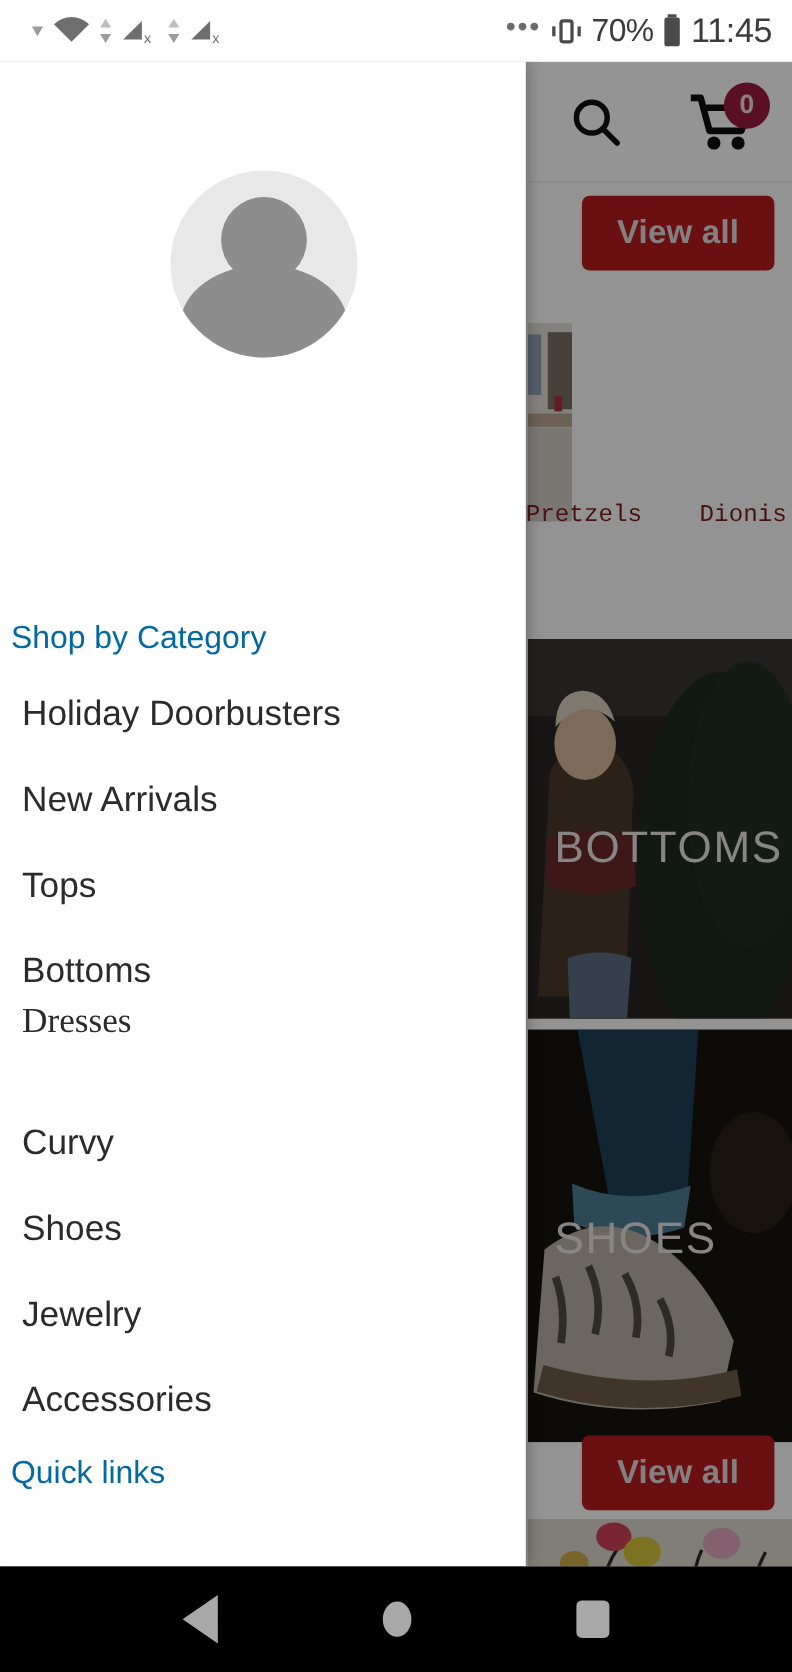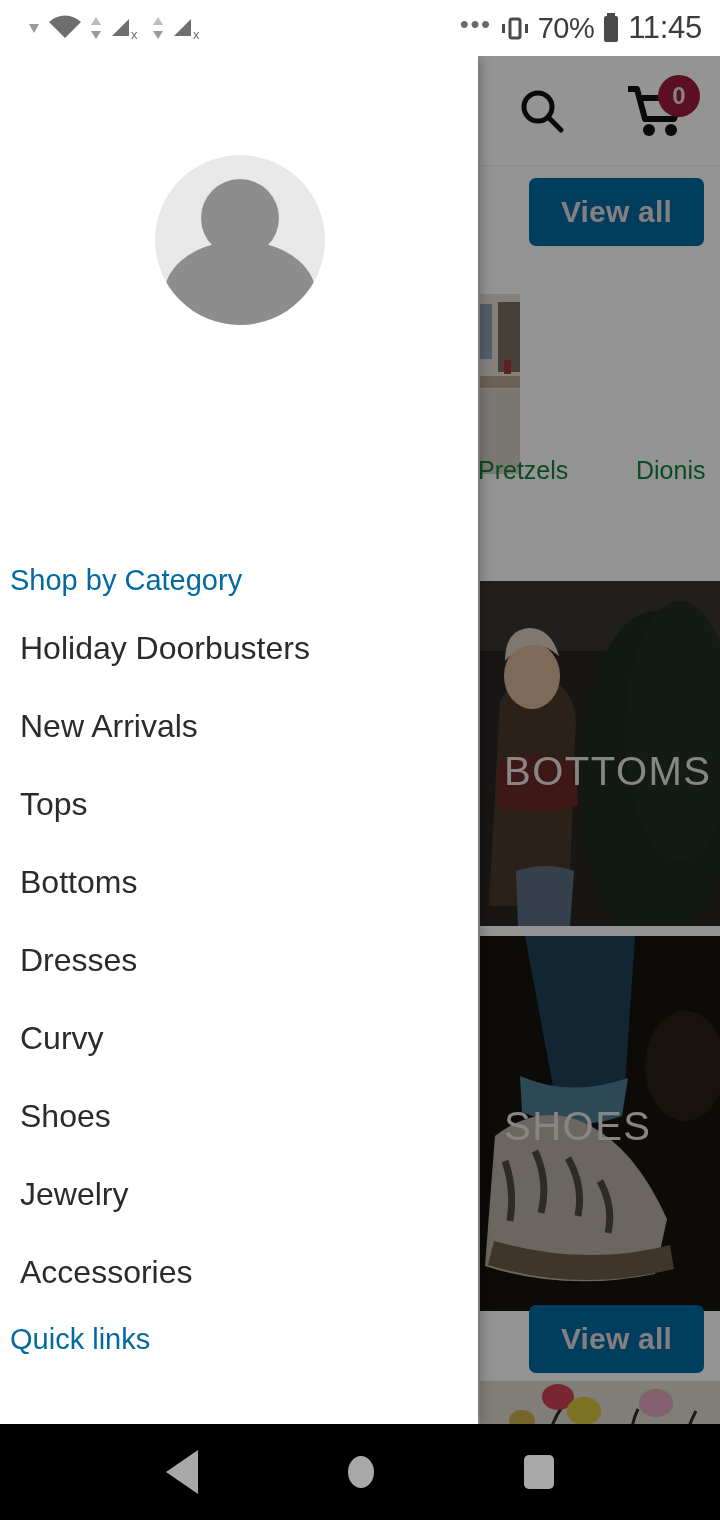--- a/index.html
+++ b/index.html
@@ -40,31 +40,31 @@
     width:42px; height:42px; border-radius:50%;
     background:#9b1b3f; color:#e8dfe2;
     font-size:24px; display:flex; align-items:center; justify-content:center;
     font-weight:bold;
   }
   .row-viewall{
     position:absolute; width:720px; display:flex; justify-content:flex-end;
     padding-right:16px;
   }
   .btn-viewall{
-    background:#0369a1; color:#e3dcde;
+    background:#b91c1c; color:#e3dcde;
     font-size:30px; font-weight:bold;
     padding:17px 32px; border-radius:7px; border:none;
     letter-spacing:0.2px;
   }
   .prodcard{
     position:absolute; background:#d9d5d2; overflow:hidden;
   }
   .prod-img{ width:100%; height:100%; display:block; }
   .prod-name{
-    position:absolute; font-size:25px; color:#15803d; white-space:nowrap;
+    position:absolute; font-size:22px; color:#7f1d1d; white-space:nowrap;font-family:Liberation Mono, monospace;
   }
   .cat-banner{
     position:absolute; overflow:hidden; background:#1d1b1a;
   }
   .cat-banner .bi{ position:absolute; inset:0; }
   .cat-label{
     position:absolute; left:24px; font-size:40px; letter-spacing:1.5px;
     color:#e9e7e6; white-space:nowrap;
   }
   #scrim{
@@ -254,21 +254,21 @@
       <div class="av-body"></div>
     </div>
 
 
     <div class="section-head" style="top:508px;">Shop by Category</div>
 
     <div class="drawer-item cat-item" style="top:652px;">New Arrivals</div>
     <div class="drawer-item cat-item" style="top:574px;">Holiday Doorbusters</div>
     <div class="drawer-item cat-item" style="top:730px;">Tops</div>
     <div class="drawer-item cat-item" style="top:808px;">Bottoms</div>
-    <div class="drawer-item cat-item" style="top:886px;">Dresses</div>
+    <div class="drawer-item cat-item" style="top:853px;font-family:Liberation Serif, serif;">Dresses</div>
     <div class="drawer-item cat-item" style="top:964px;">Curvy</div>
     <div class="drawer-item cat-item" style="top:1042px;">Shoes</div>
     <div class="drawer-item cat-item" style="top:1120px;">Jewelry</div>
     <div class="drawer-item cat-item" style="top:1198px;">Accessories</div>
 
     <div class="section-head" style="top:1267px;">Quick links</div>
 
     <div class="drawer-item ql-item" style="top:1328px;">Cart</div>
 
   </div>

